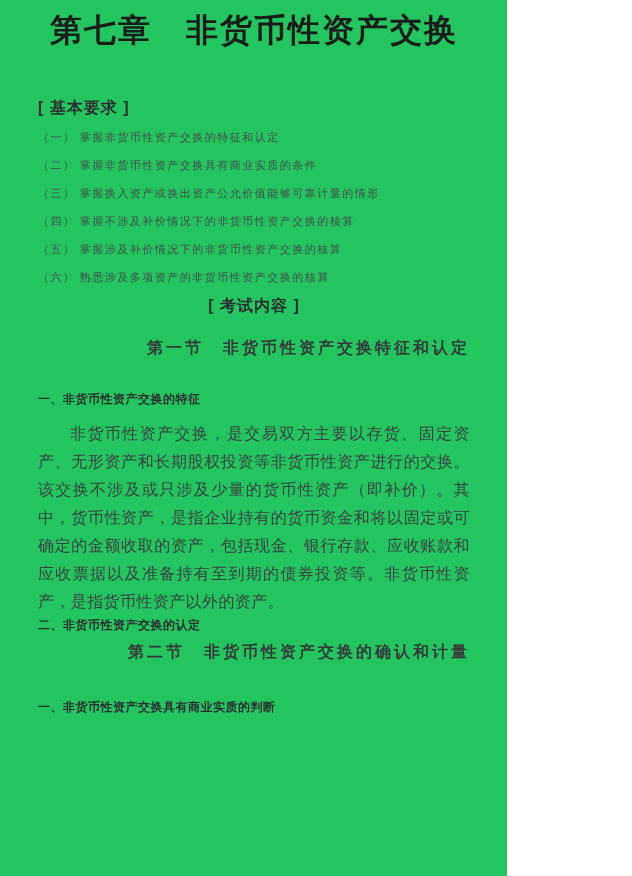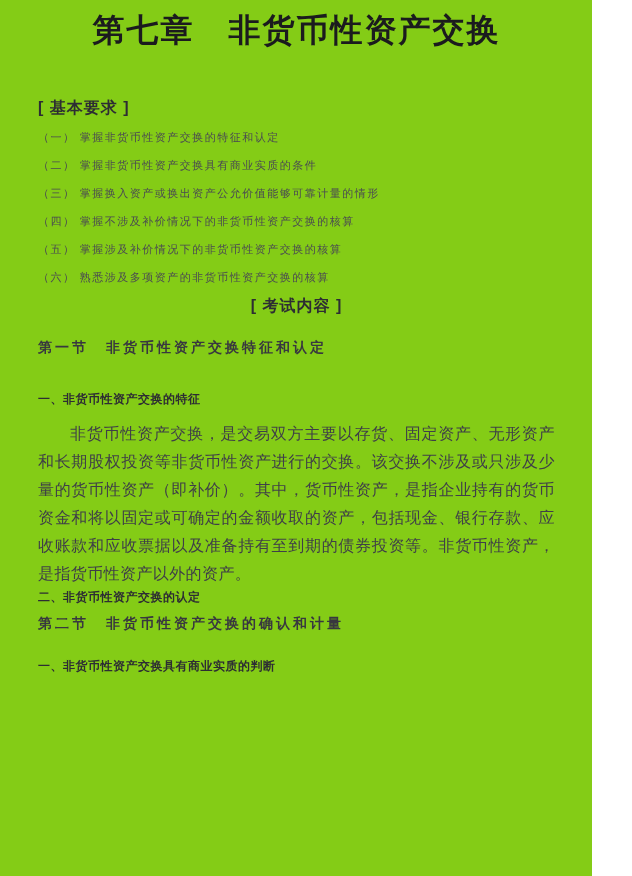--- a/index.html
+++ b/index.html
@@ -9,24 +9,24 @@
   }
   body {
     width: 632px;
     height: 876px;
     overflow: hidden;
     font-family: "Liberation Serif", "DejaVu Serif", serif;
     color: #3f3f48;
   }
   .page {
     box-sizing: border-box;
-    width: 592px;
+    width: 507px;
     height: 876px;
     padding: 12px 37px 0 38px;
-    background: #84cc16;
+    background: #22c55e;
   }
   .chapter-title {
     margin: 0;
     font-size: 32px;
     line-height: 36px;
     font-weight: bold;
     text-align: center;
     letter-spacing: 2px;
     color: #1b1b1e;
     font-family: "Liberation Serif", "DejaVu Serif", serif;
@@ -49,41 +49,41 @@
   }
   .req-list li {
     font-size: 11px;
     line-height: 28px;
     letter-spacing: 1.5px;
     color: #4a4a52;
     white-space: nowrap;
   }
   .section-heading {
     margin: 0;
-    text-align: left;
-    font-size: 14px;
+    text-align: right;
+    font-size: 16px;
     line-height: 24px;
     font-weight: 600;
     letter-spacing: 3px;
     color: #38383f;
   }
   .section-1 { margin-top: 22px; }
   .section-2 { margin-top: 6px; }
   .sub-heading {
     margin: 0;
     font-size: 12px;
     line-height: 18px;
     font-weight: bold;
     color: #2d2d33;
     font-family: "Liberation Sans", "DejaVu Sans", sans-serif;
     letter-spacing: 0.5px;
   }
   .sub-1 { margin-top: 30px; }
   .sub-2 { margin-top: 0px; }
-  .sub-3 { margin-top: 21px; }
+  .sub-3 { margin-top: 34px; }
   .body-para {
     margin: 0;
     font-size: 16px;
     line-height: 28px;
     letter-spacing: 0.4px;
     text-align: justify;
     text-justify: inter-character;
     color: #3f3f48;
   }
   .indent { text-indent: 2em; }

